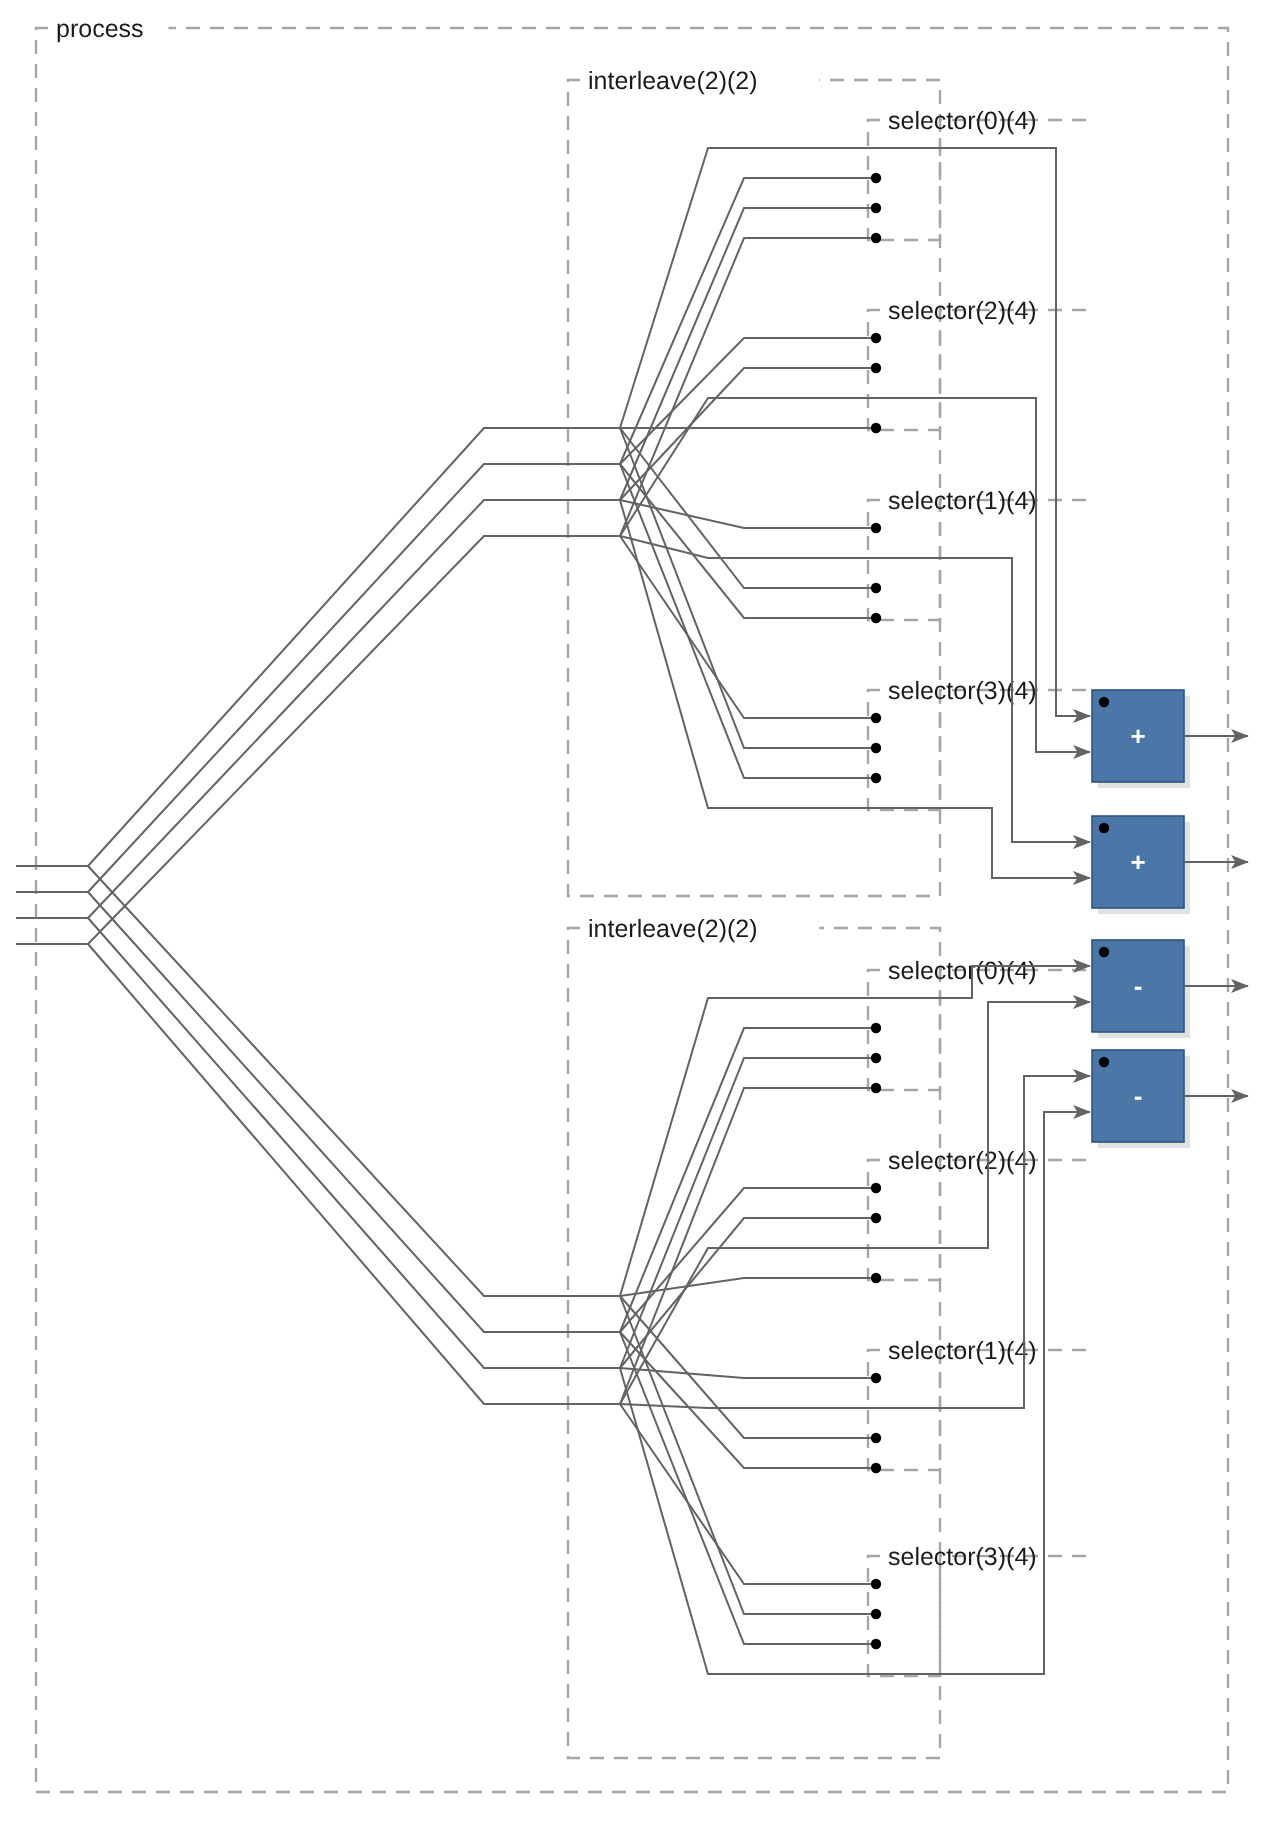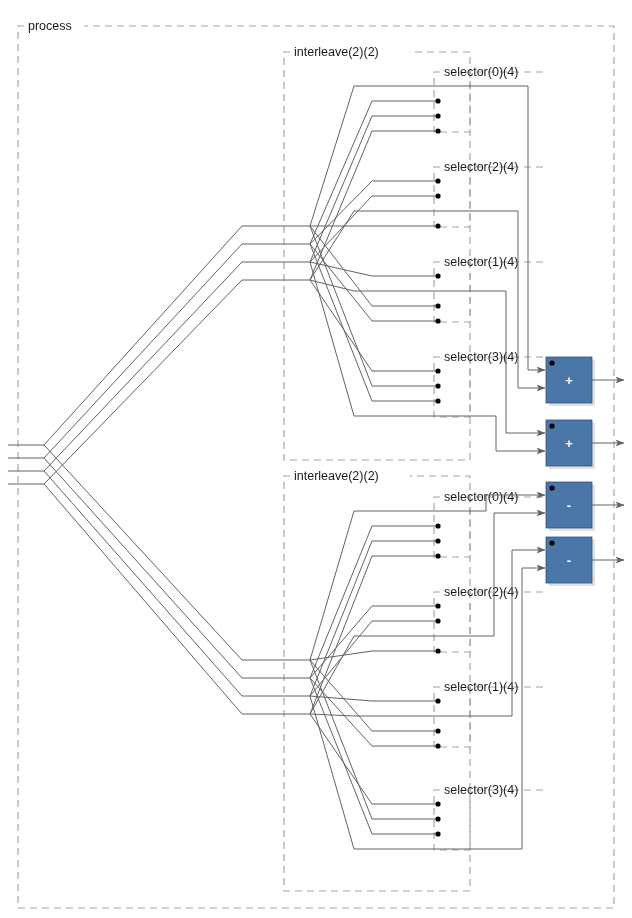--- a/index.html
+++ b/index.html
@@ -1,18 +1,18 @@
 <!DOCTYPE html>
 <html><head>
 <meta charset="utf-8">
 <style>
   html,body{margin:0;padding:0;background:#ffffff;}
   body{width:632px;height:918px;position:relative;overflow:hidden;
        font-family:"Liberation Sans","DejaVu Sans",sans-serif;}
-  #stage{position:absolute;left:0;top:0;width:632px;height:658px;margin-top:12px;}
+  #stage{position:absolute;left:0;top:0;width:632px;height:658px;}
   svg{display:block;}
   .dash-box{fill:none;stroke:#a6a6a6;stroke-width:1.2;stroke-dasharray:7 5;}
   .wire{fill:none;stroke:#636363;stroke-width:1;}
   .dot{fill:#000000;}
   .op-shadow{fill:#c9c9c9;opacity:.55;}
   .op-box{stroke:#2f5480;stroke-width:.8;}
   .op-sym{fill:#ffffff;font-size:13px;font-weight:bold;text-anchor:middle;dominant-baseline:central;}
   .lbl{fill:#1a1a1a;font-size:12.5px;dominant-baseline:middle;}
   .lbl-sel{fill:#1a1a1a;font-size:12.5px;dominant-baseline:middle;}
 </style>

